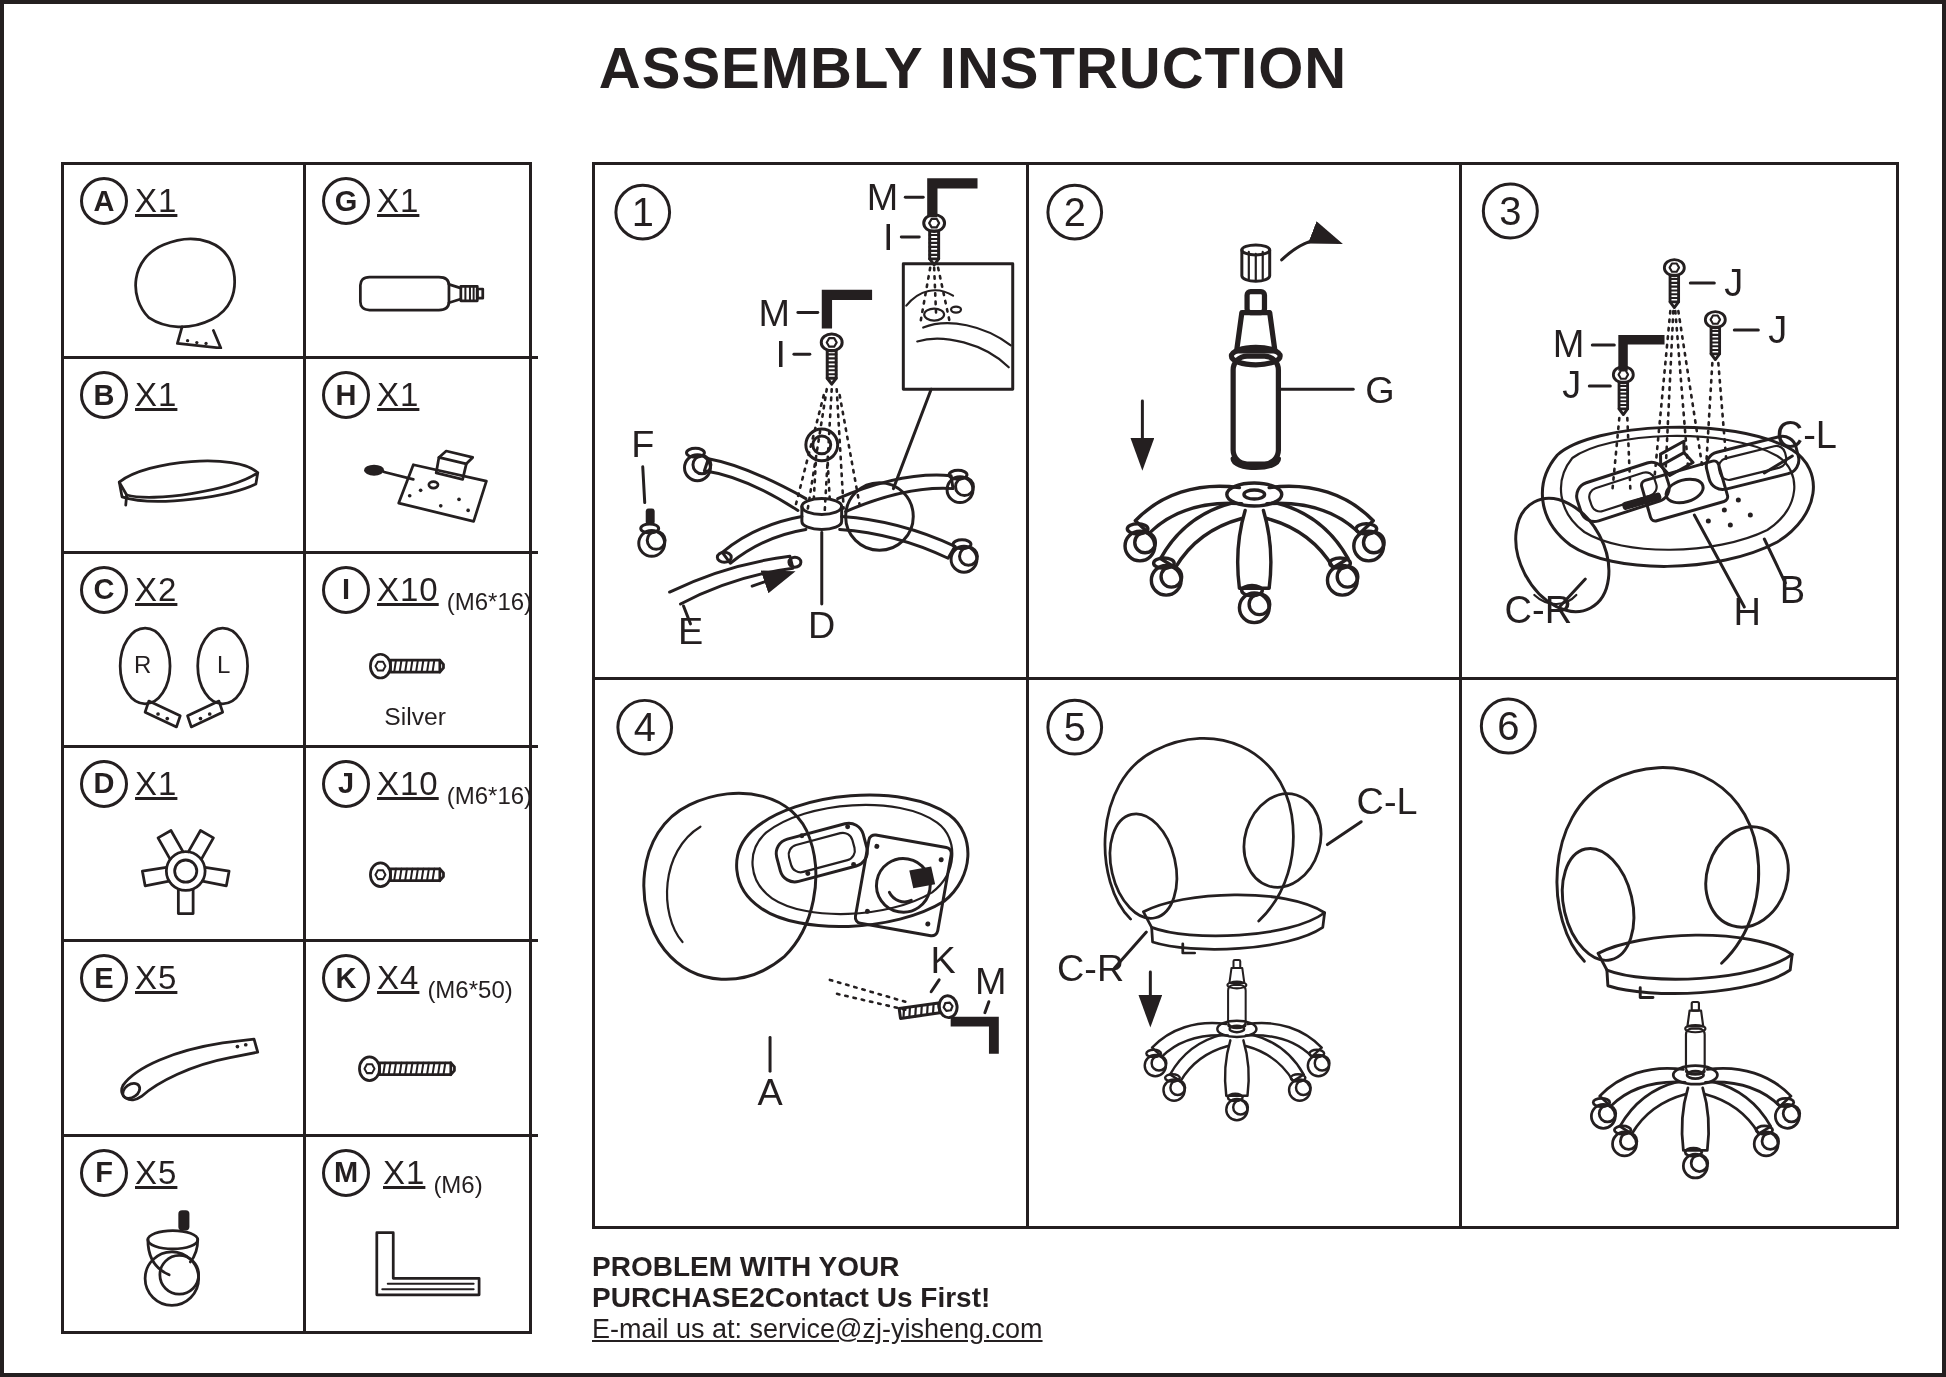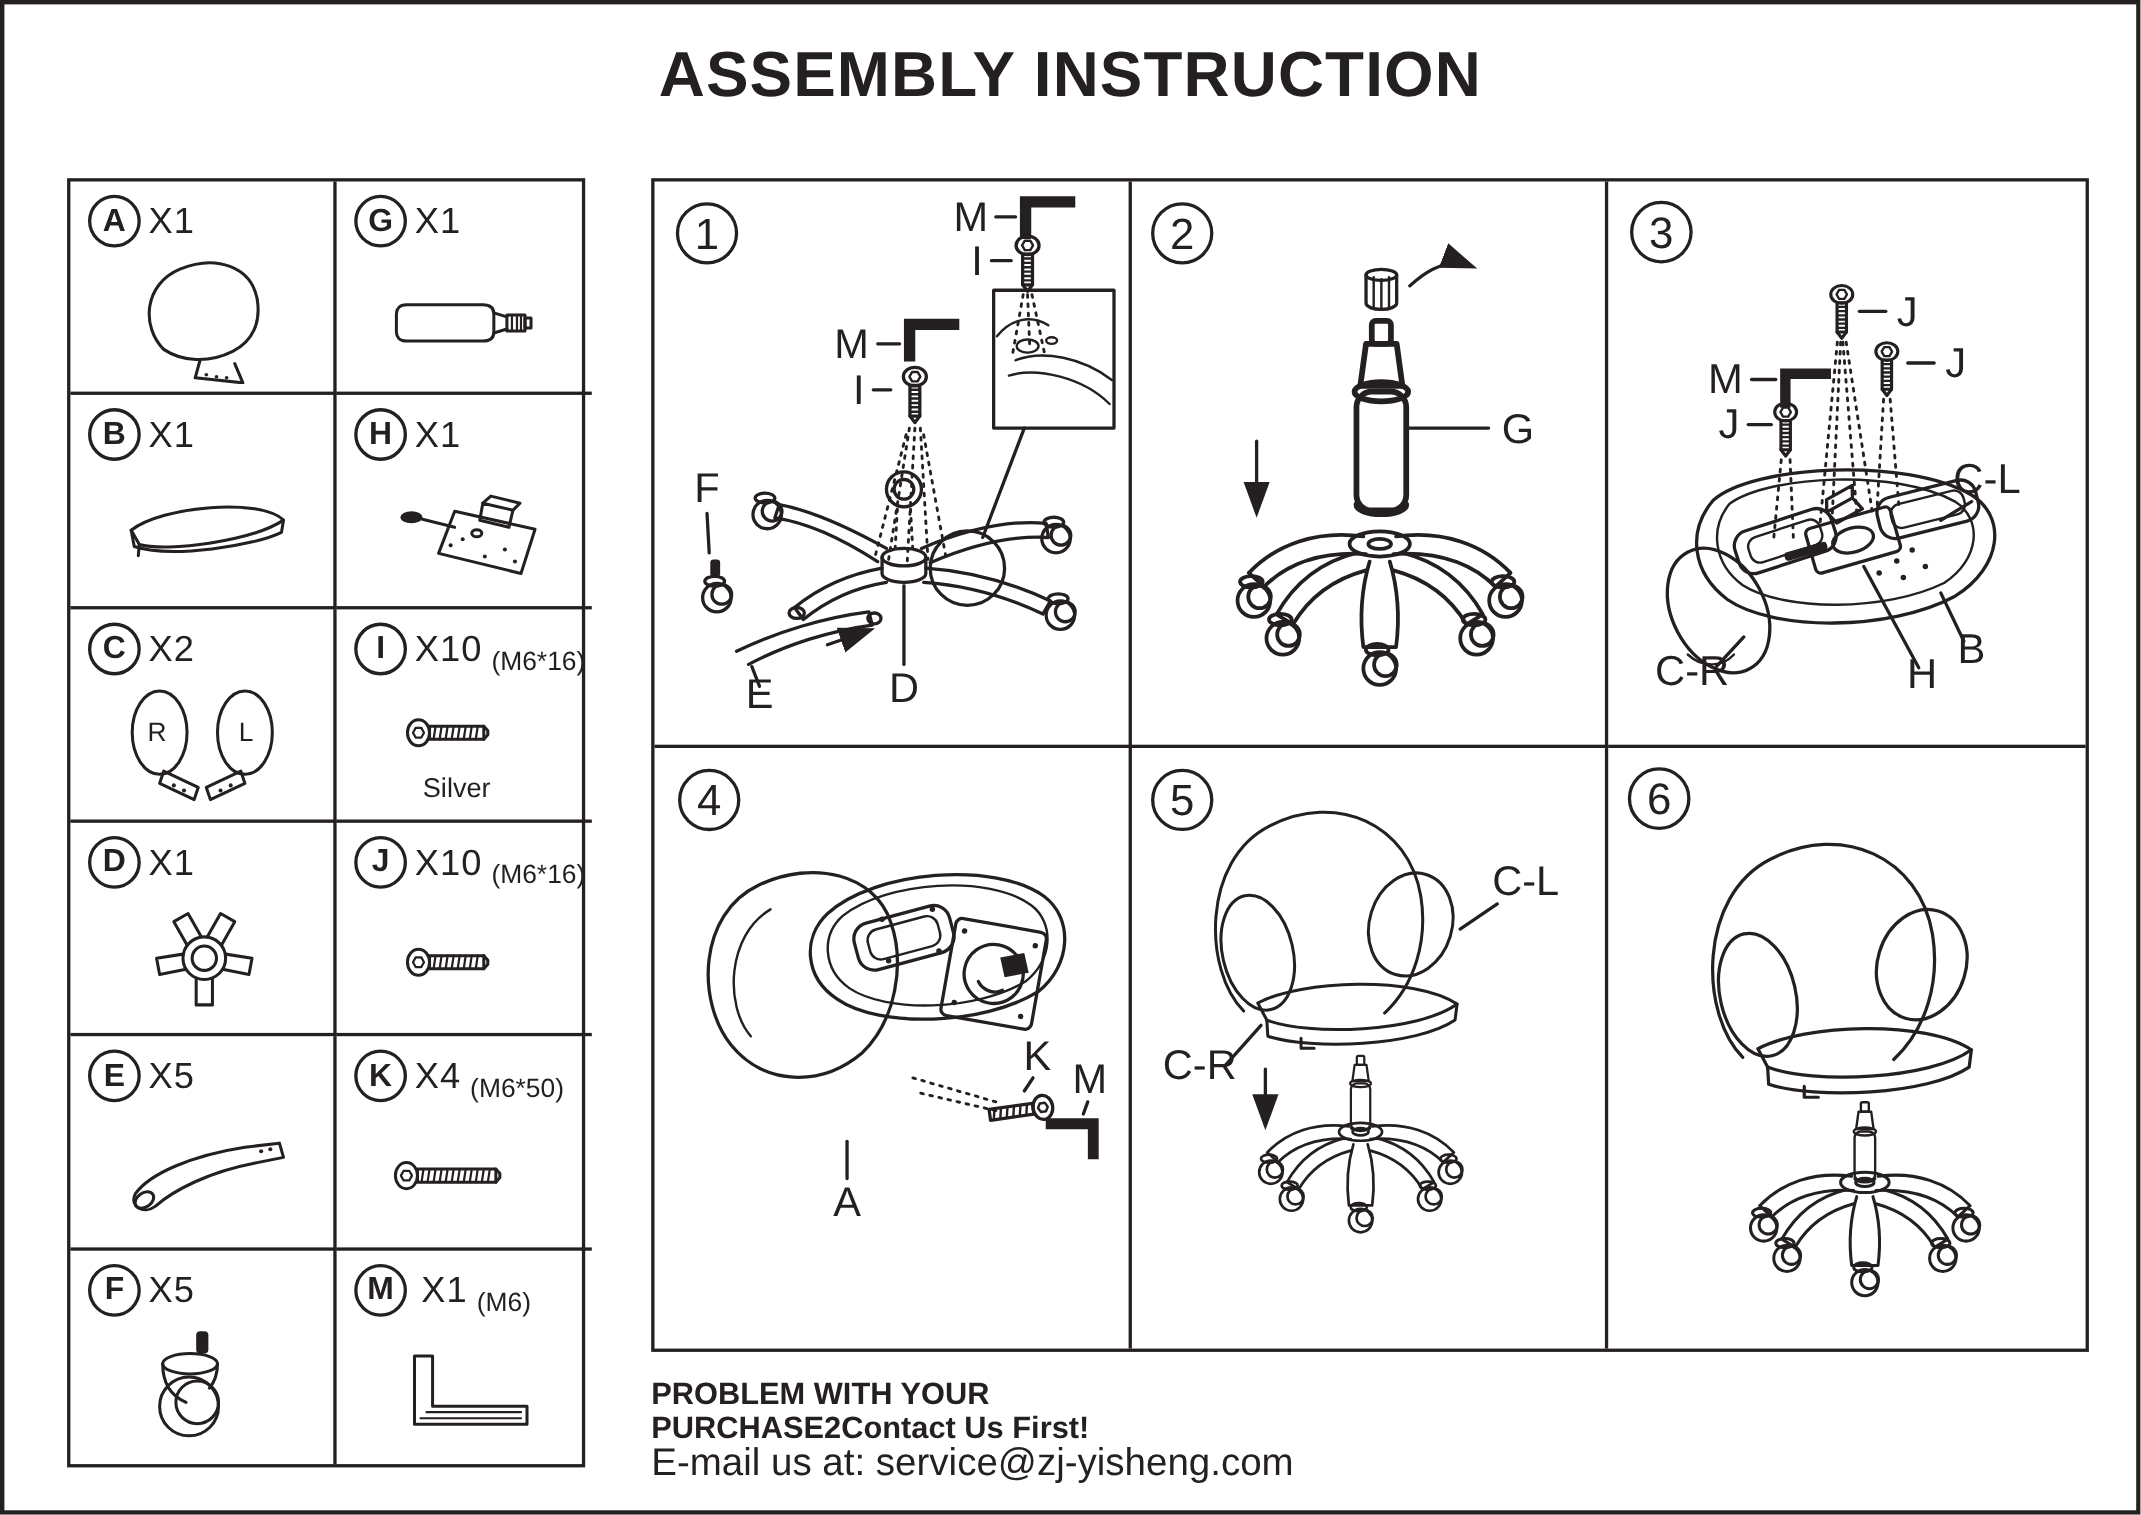--- a/index.html
+++ b/index.html
@@ -12,33 +12,33 @@
   .ptable{position:absolute;left:57px;top:158px;width:471px;height:1172px;
           border:3px solid #241f20;display:grid;box-sizing:border-box;
           grid-template-columns:242px 1fr;grid-auto-rows:1fr;}
   .cell{position:relative;box-sizing:border-box;padding:12px 6px 4px 16px;}
   .br{border-right:3px solid #241f20;}
   .bb{border-bottom:3px solid #241f20;}
   .hdr{display:flex;align-items:center;gap:7px;height:48px;}
   .circ{width:42px;height:42px;border:3px solid #241f20;border-radius:50%;
         display:flex;align-items:center;justify-content:center;flex:none;
         font-weight:700;font-size:29px;}
-  .qty{font-size:33px;letter-spacing:1px;white-space:nowrap;}
+  .qty{font-size:33px;letter-spacing:1px;white-space:nowrap;text-decoration:underline;}
   .spec{font-size:24px;white-space:nowrap;margin-left:1px;margin-top:24px;}
   .pd{display:block;width:100%;height:120px;margin-top:4px;}
   
   .steps{position:absolute;left:588px;top:158px;width:1307px;height:1067px;
          border:3px solid #241f20;display:grid;box-sizing:border-box;
          grid-template-columns:1fr 1fr 1fr;grid-template-rows:515px 1fr;}
   .panel{position:relative;}
   .panel > svg{position:absolute;left:0;top:0;width:100%;height:100%;}
   
   .footer{position:absolute;left:588px;top:1247px;width:1307px;}
   .f1{font-weight:700;font-size:28px;line-height:31px;}
-  .f3{font-weight:400;font-size:35px;line-height:33px;}
+  .f3{font-weight:400;font-size:27px;line-height:33px;text-decoration:underline;}
   
   svg *{stroke:#241f20;stroke-width:3;fill:none;stroke-linecap:round;stroke-linejoin:round;}
   svg .thin{stroke-width:2.2;}
   svg .dot{stroke-dasharray:2.5 6;stroke-width:2.6;}
   svg .fil{fill:#241f20;stroke:none;}
   svg text{fill:#241f20;stroke:none !important;font-family:"Liberation Sans",sans-serif;}
   svg .l{font-size:38px;}
   svg .n{font-size:40px;}
 </style>
 </head>

